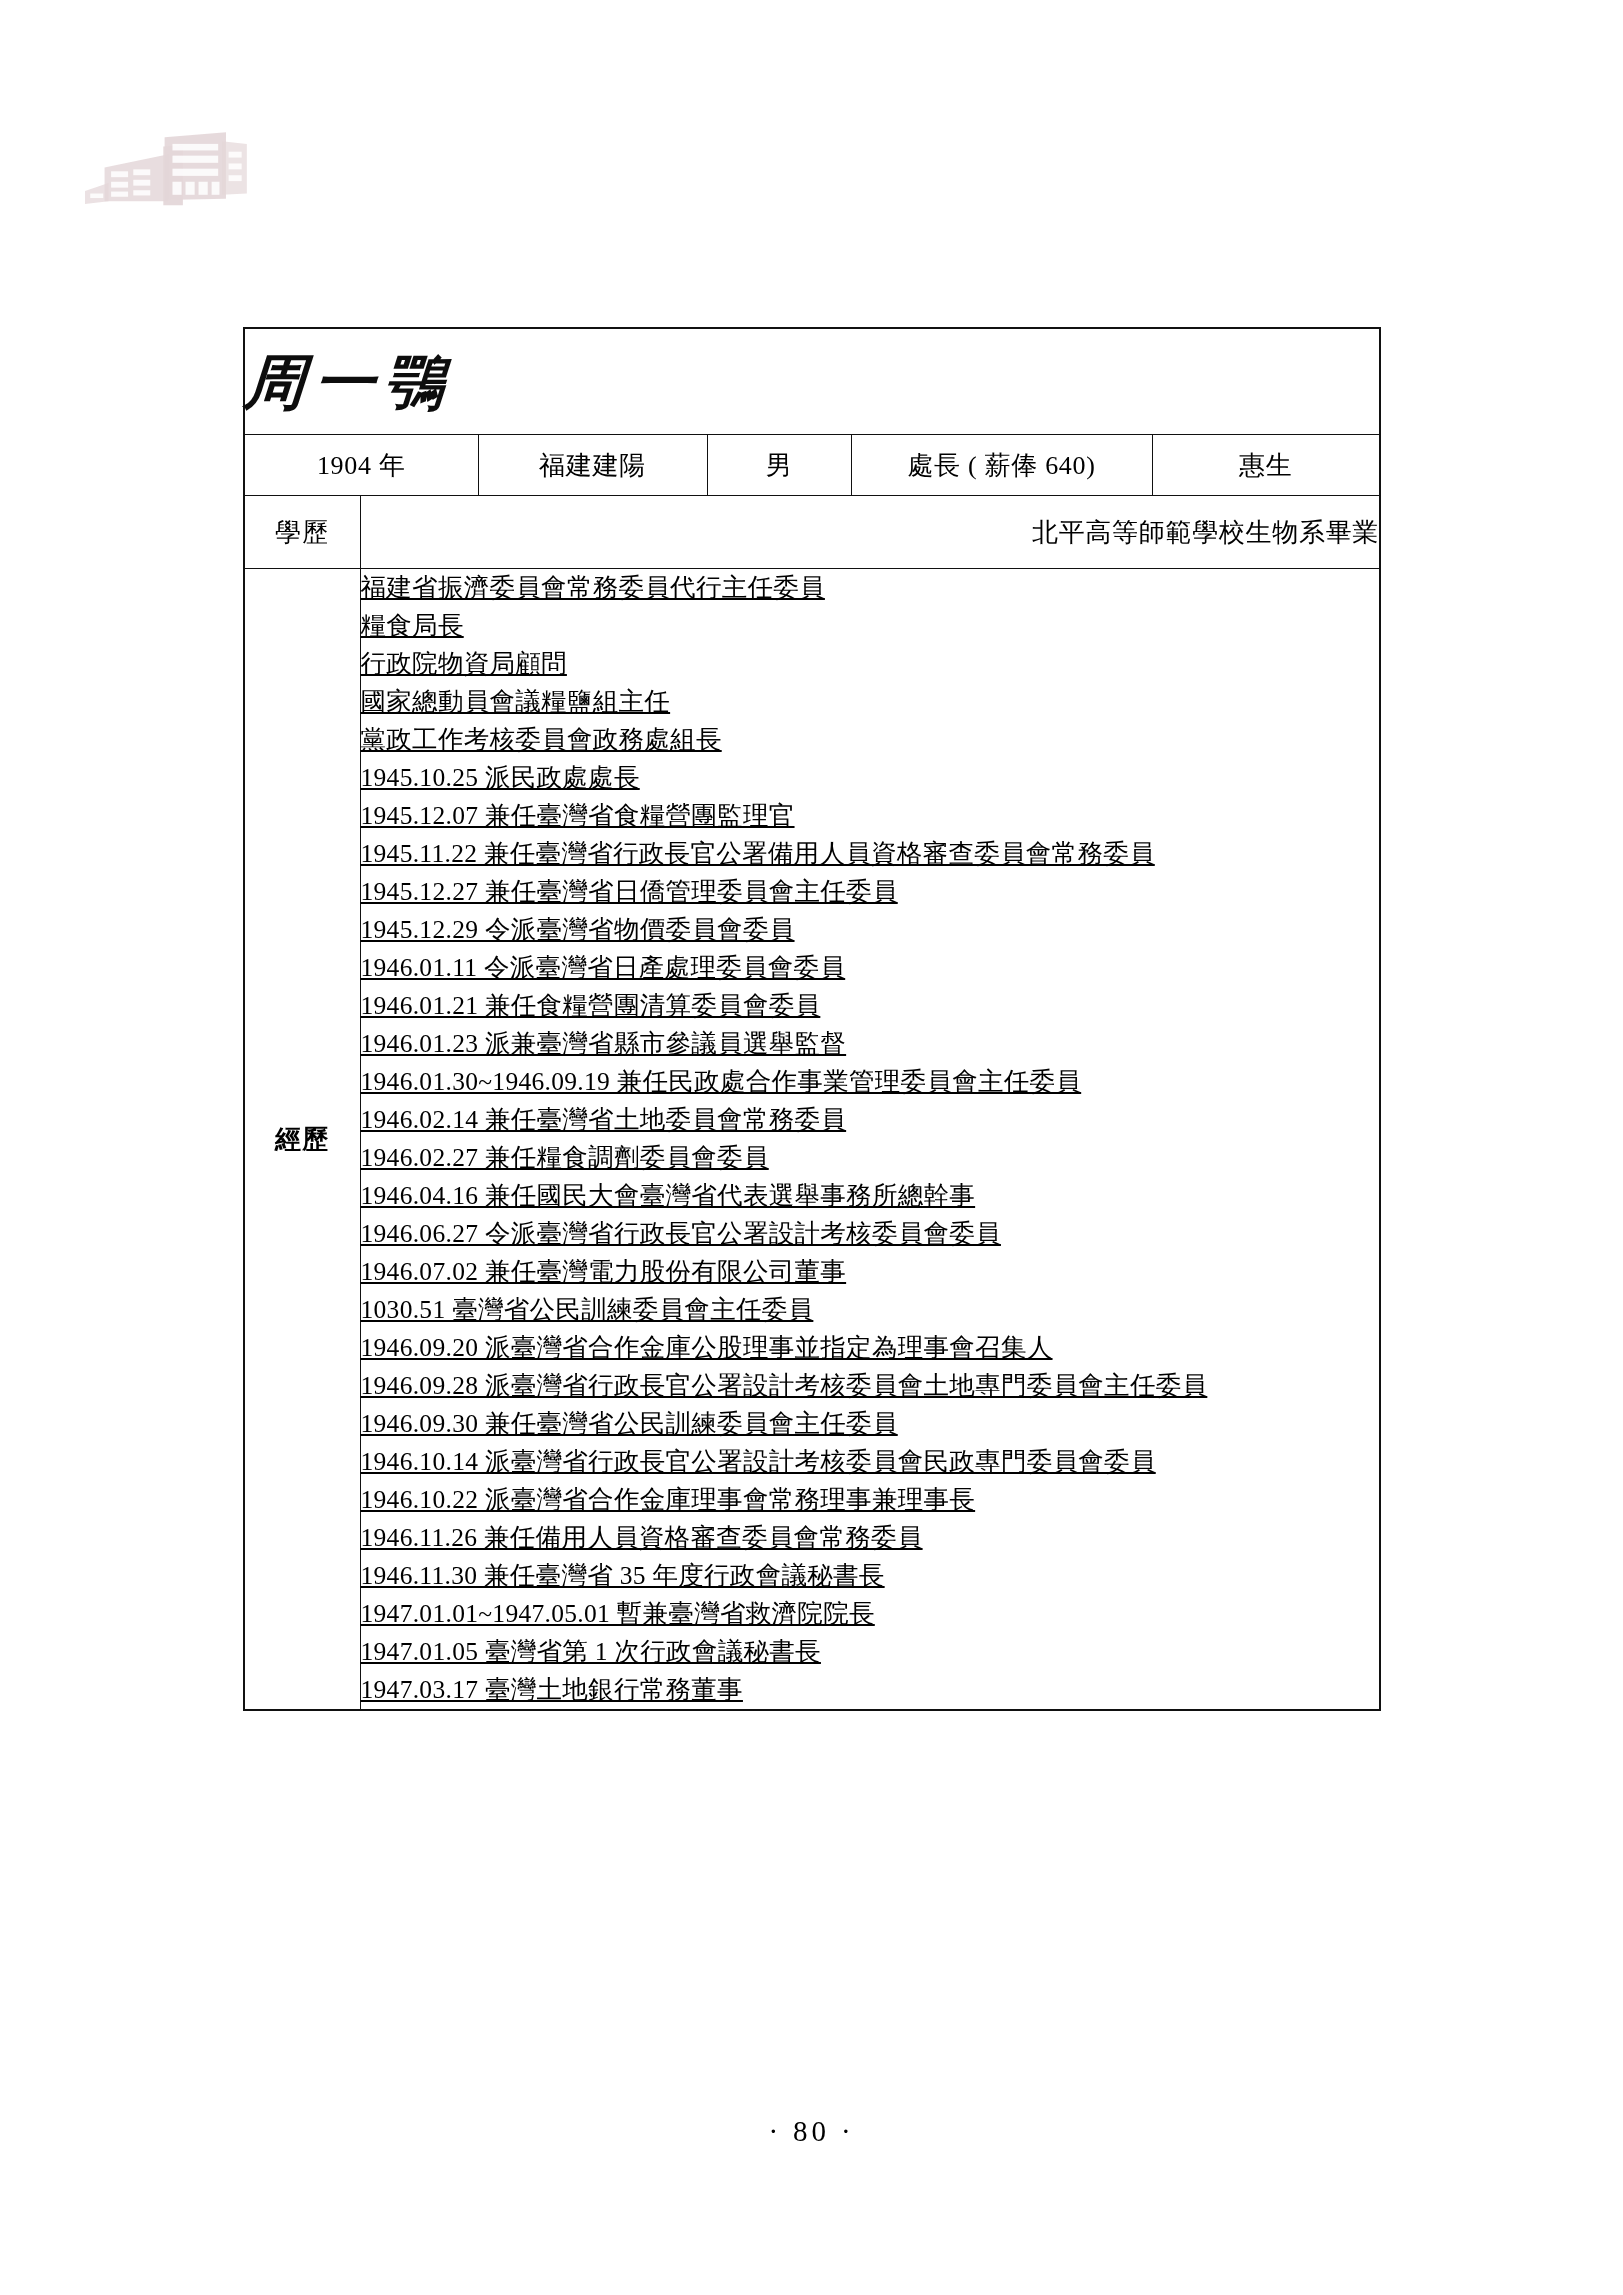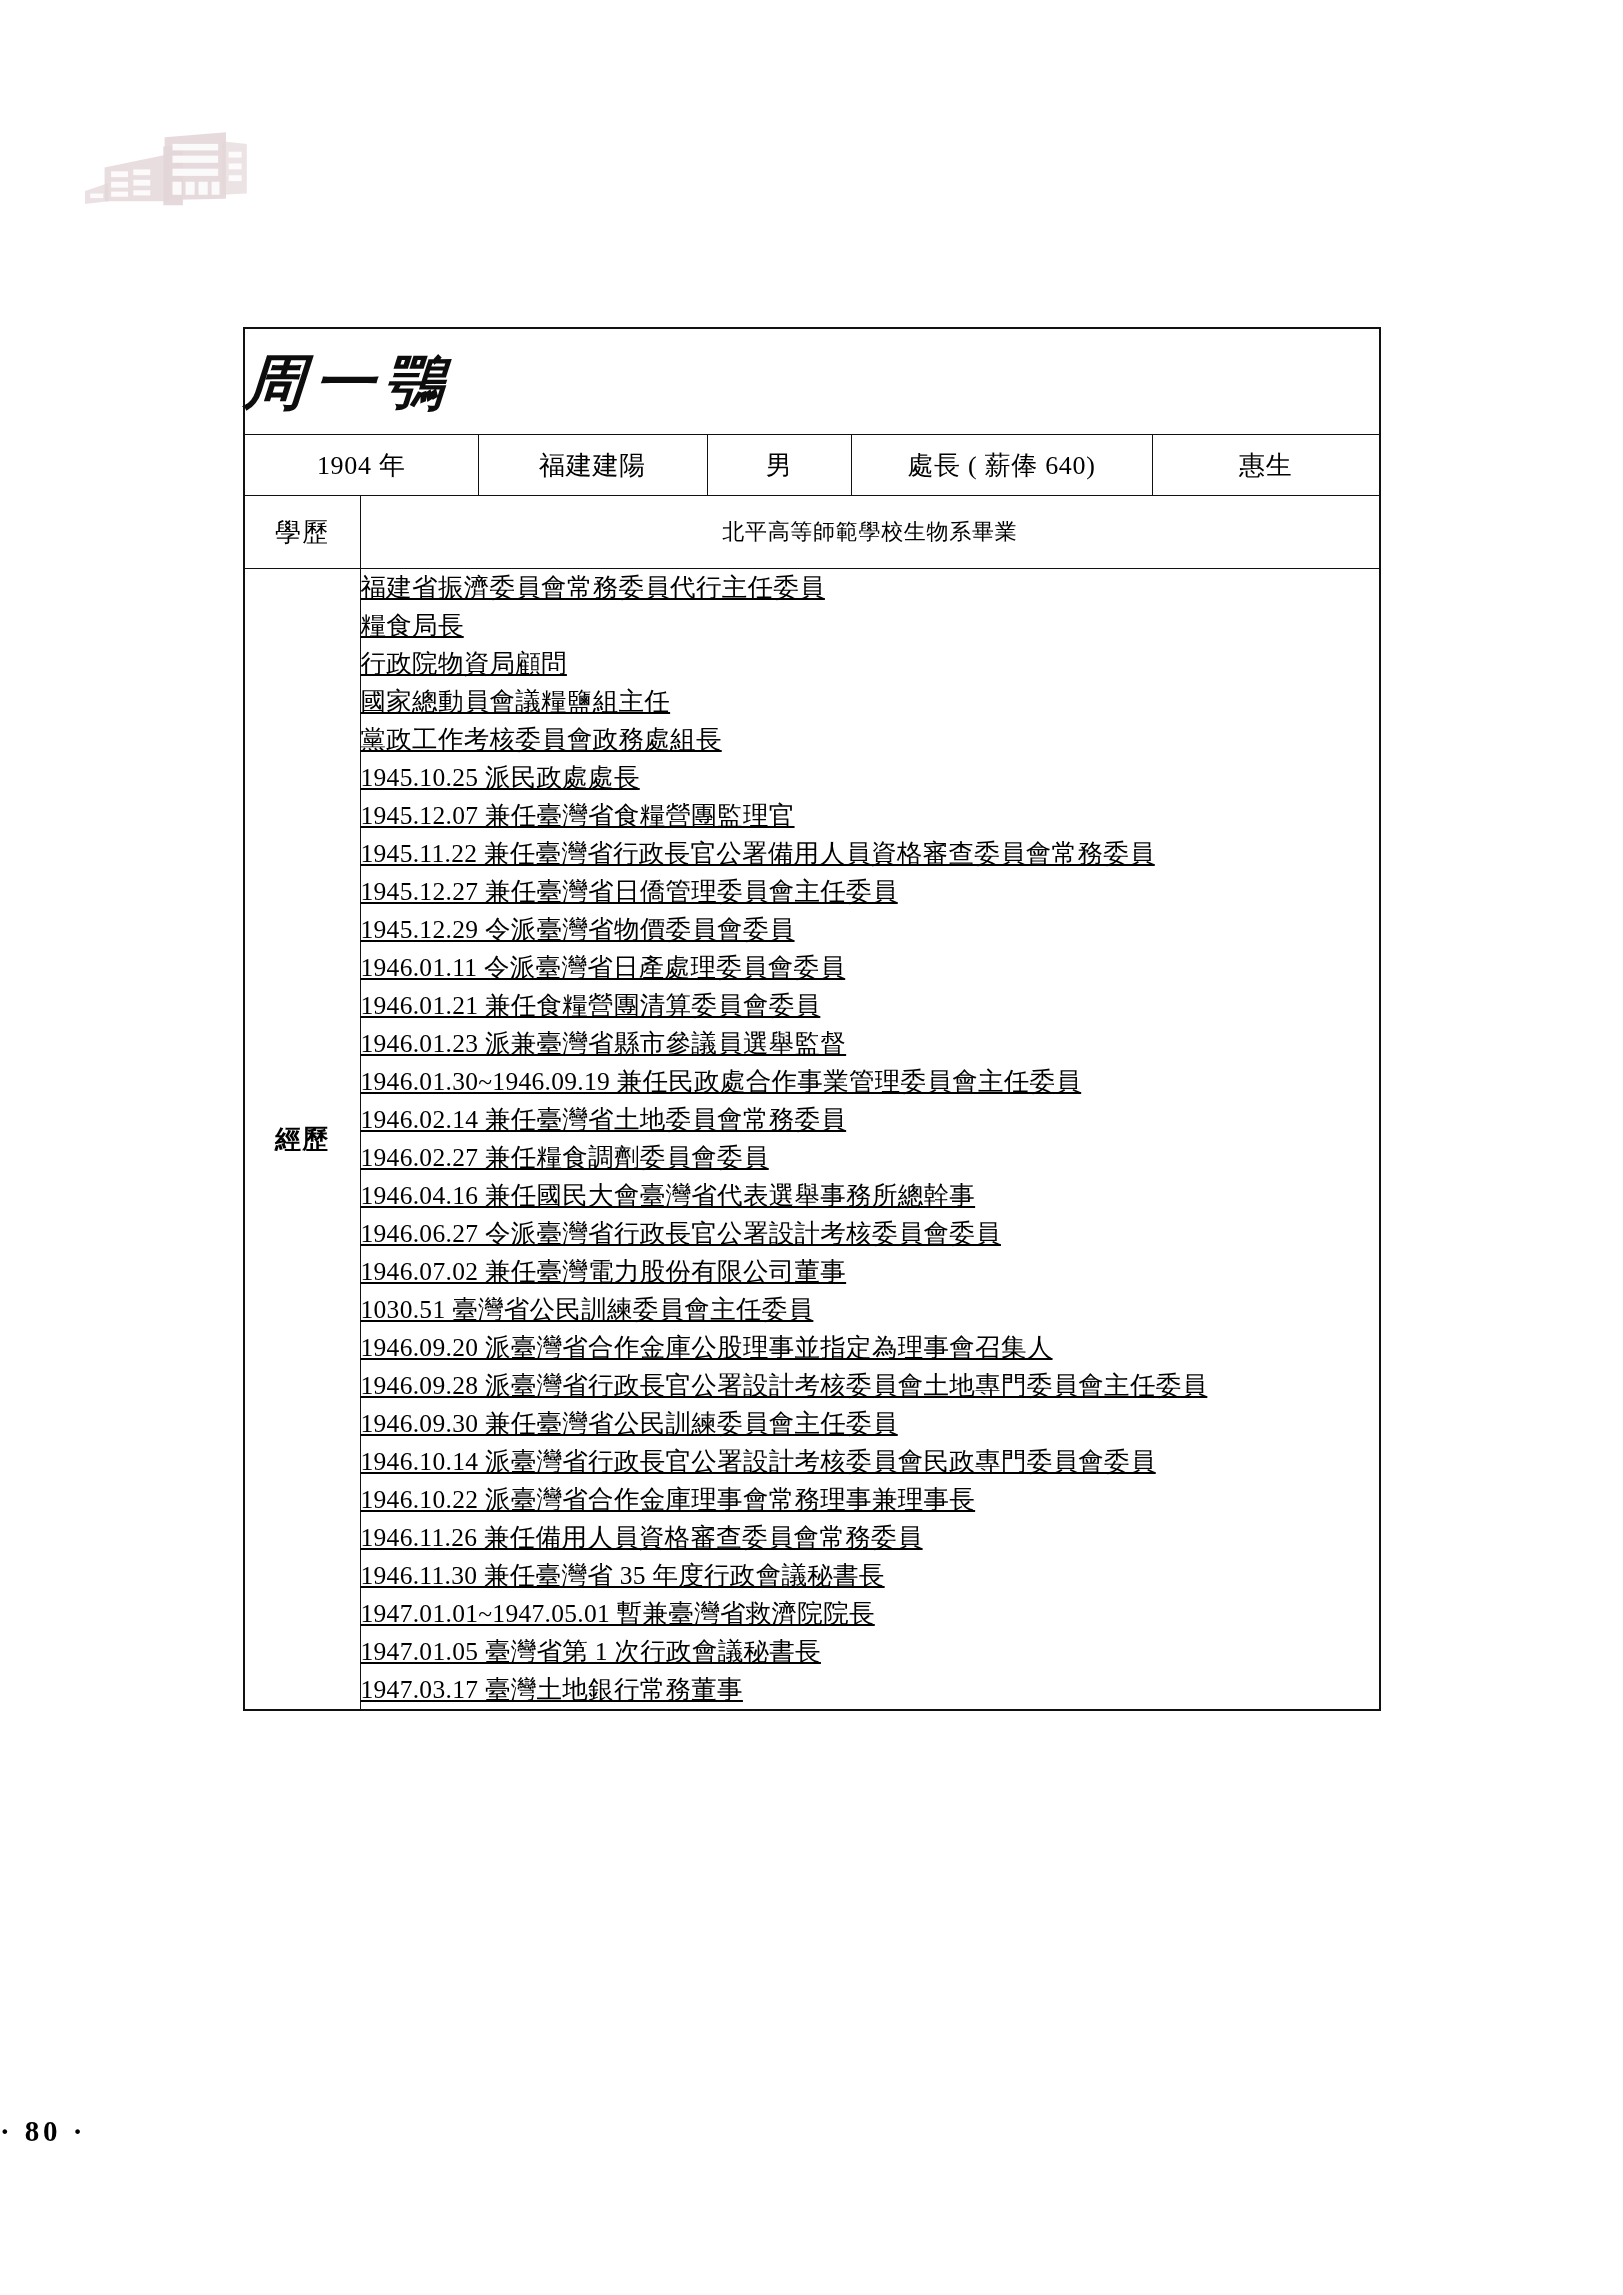--- a/index.html
+++ b/index.html
@@ -93,23 +93,23 @@
 
   
   .label-cell {
     text-align: center;
     font-size: 26px;
     letter-spacing: 1.3px;
     width: 116px;
   }
   .edu-row td { height: 72px; }
   .edu-value {
-    text-align: center;
+    text-align: right;
     padding-left: 17px;
-    font-size: 22px;
+    font-size: 26px;
     letter-spacing: 0.7px;
     margin-top: 41px;
   }
 
   
   .exp-label-cell {
     text-align: center;
     vertical-align: middle;
     font-size: 26px;
     letter-spacing: 1.3px;
@@ -126,21 +126,21 @@
     white-space: nowrap;
     text-decoration: underline;
   }
 
   
   .page-footer {
     position: absolute;
     left: 0;
     top: 2115px;
     width: 1623px;
-    font-weight: bold;
+    text-align: center;
   }
   .page-number {
     font-size: 29px;
     letter-spacing: 3.9px;
     font-family: "Liberation Serif", "DejaVu Serif", serif;
   }
 </style>
 </head>
 <body>
 

